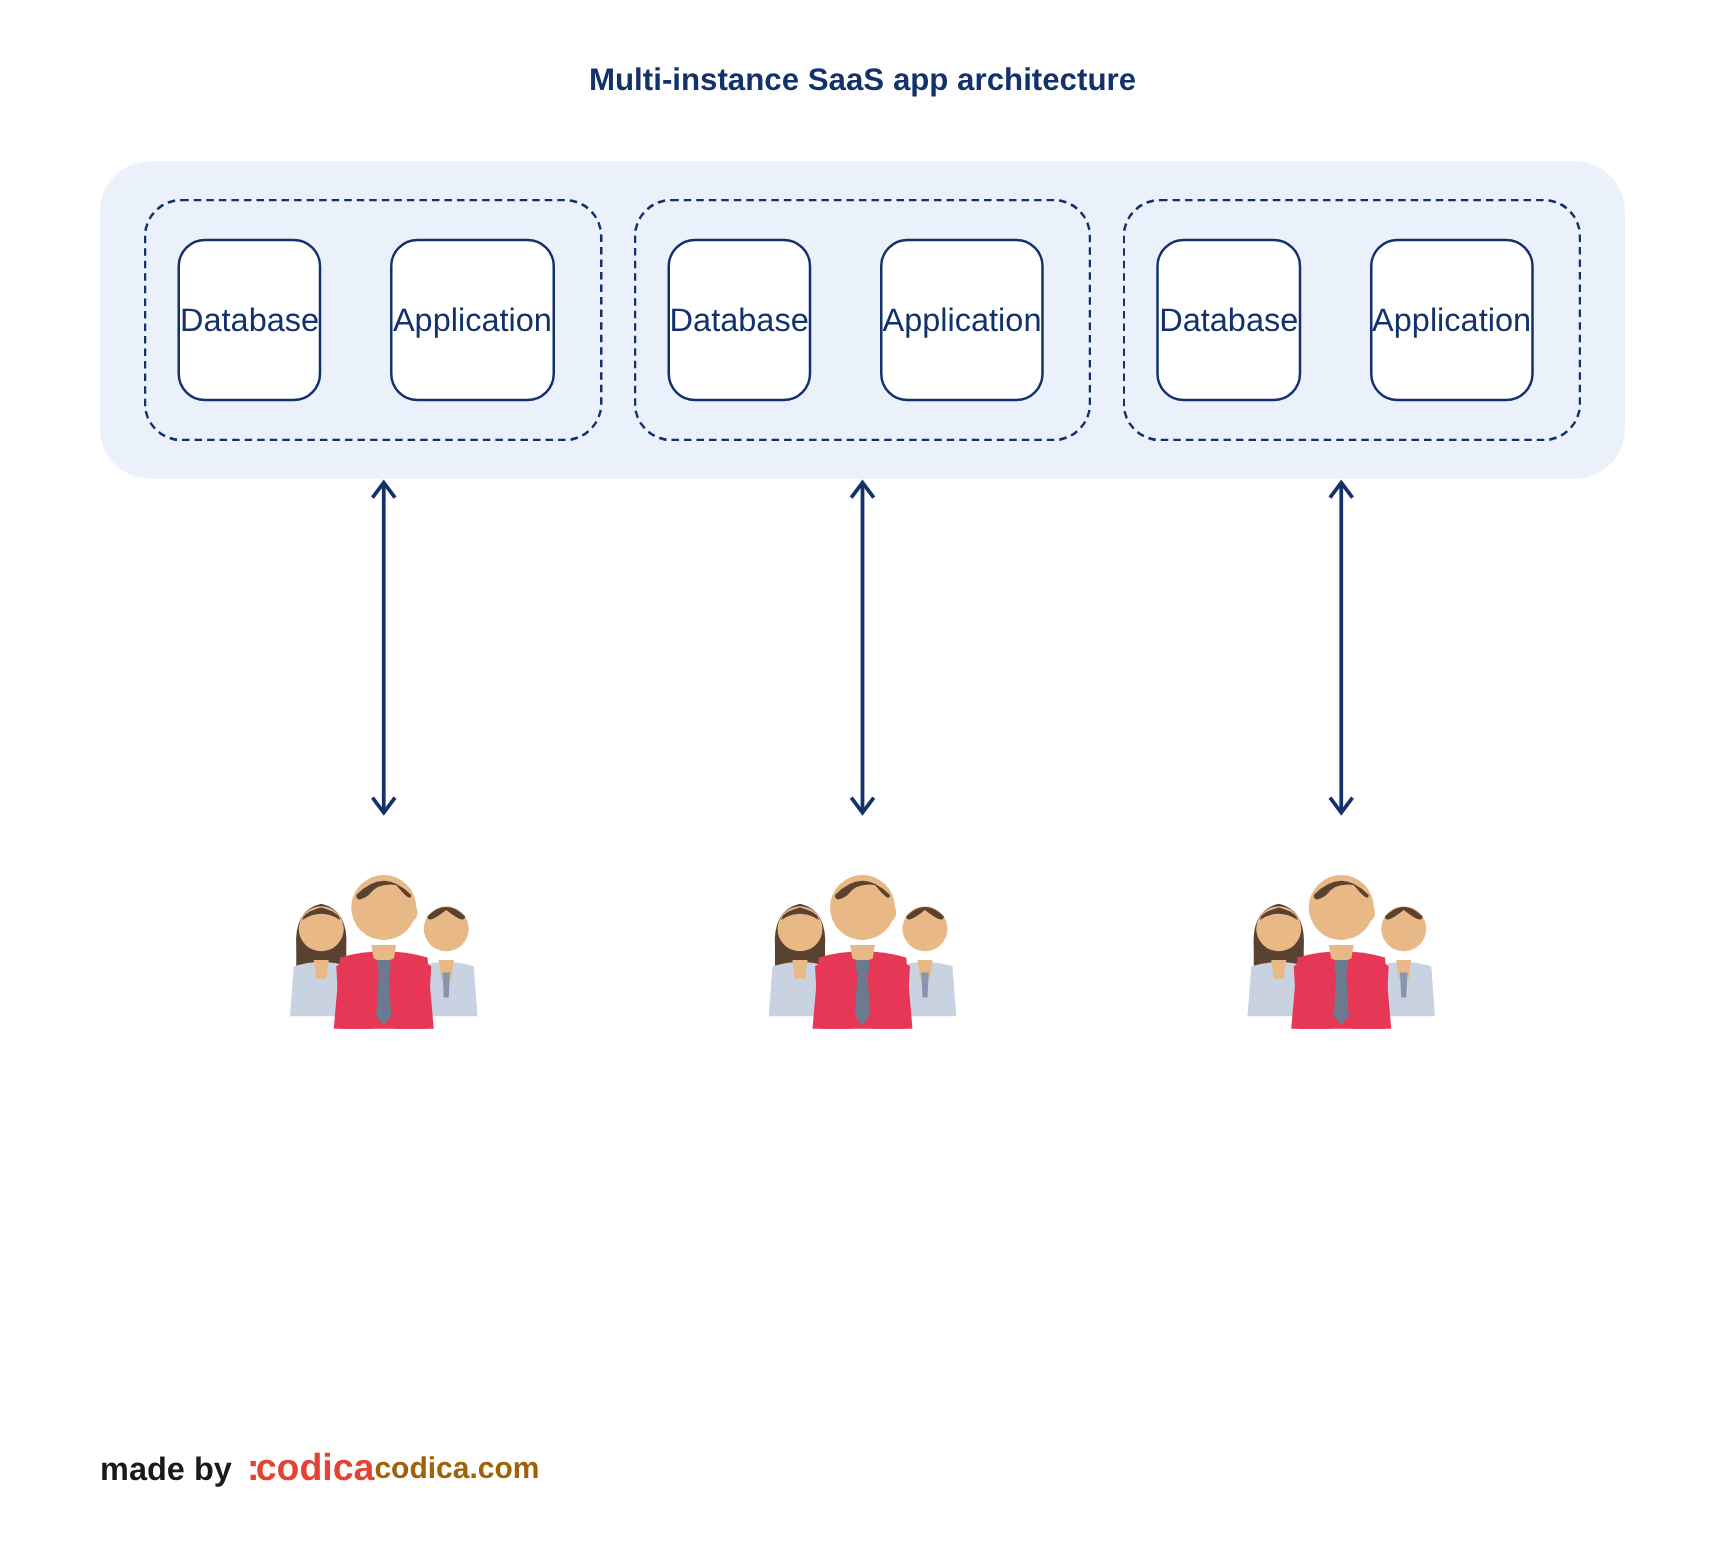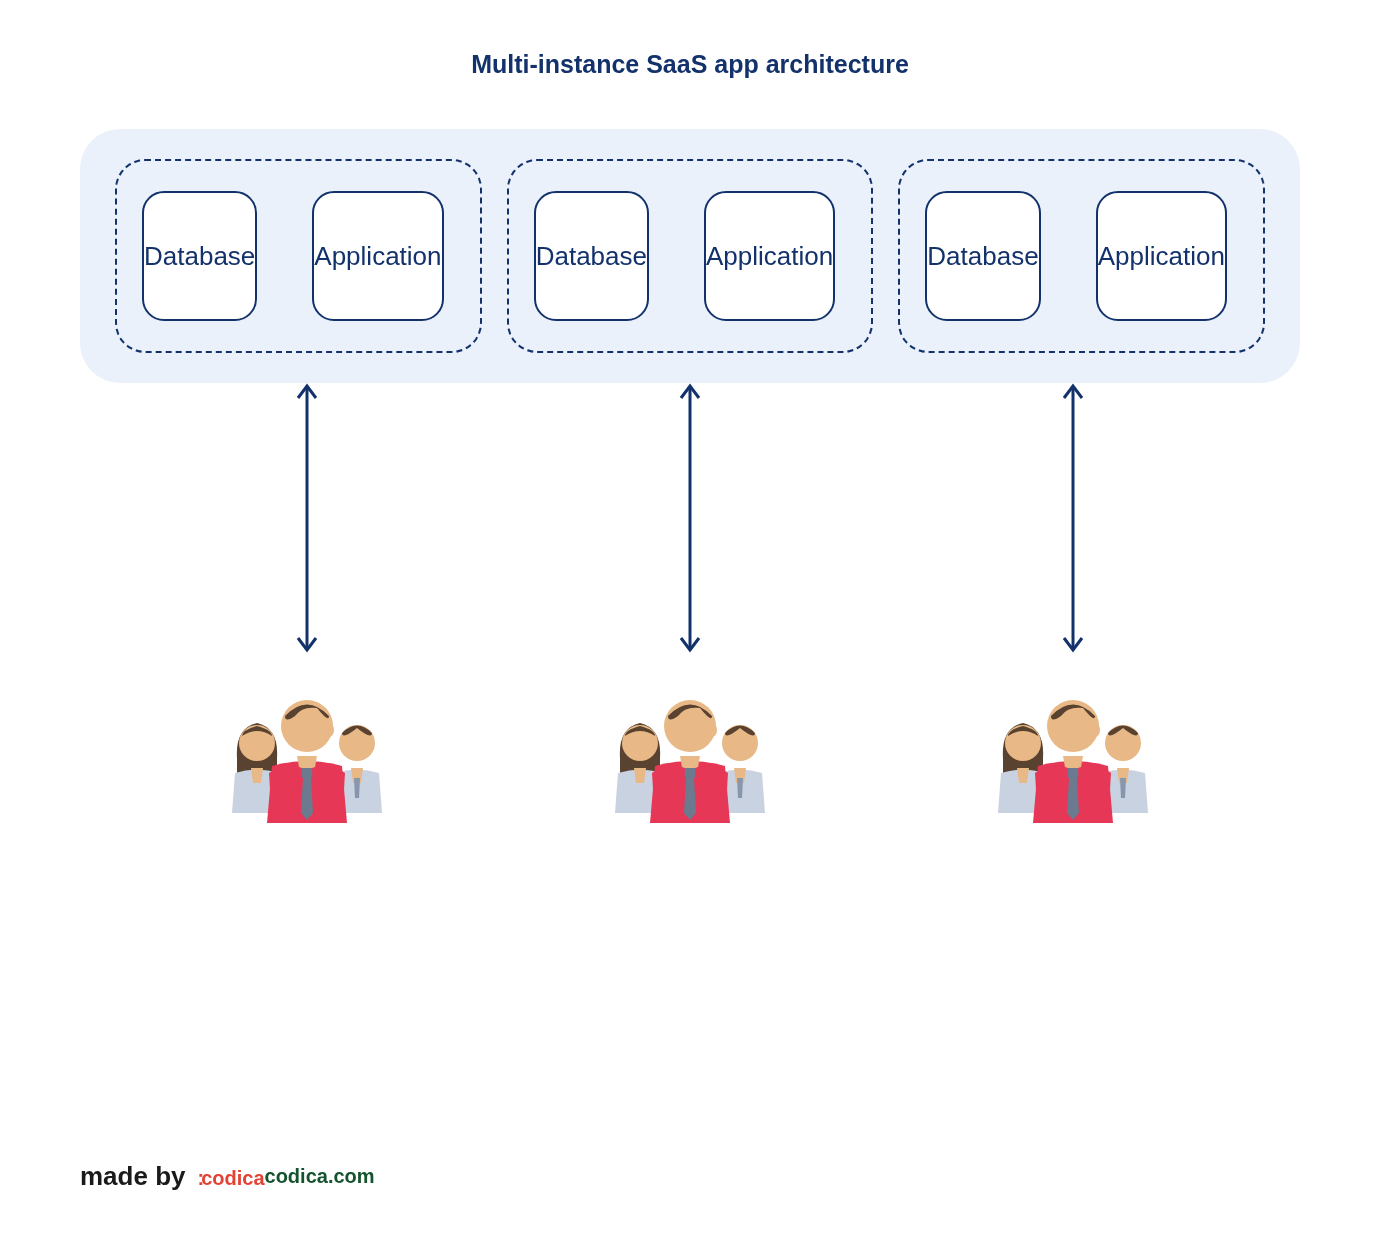--- a/index.html
+++ b/index.html
@@ -79,31 +79,31 @@
     }
     .made-by {
       display: flex;
       align-items: baseline;
       gap: 12px;
       font-size: 26px;
       font-weight: 600;
       color: #1a1a1a;
     }
     .codica-logo {
-      font-size: 20px;
+      font-size: 30px;
       font-weight: 700;
       color: #e34234;
     }
     .codica-logo .colon {
       letter-spacing: -3px;
     }
     .site {
-      font-size: 20px;
+      font-size: 24px;
       font-weight: 600;
-      color: #14532d;
+      color: #a16207;
     }
   </style>
 </head>
 <body>
 
 <h1 class="title">Multi-instance SaaS app architecture</h1>
 
 <div class="container">
   <div class="instance">
     <div class="box">Database</div>

